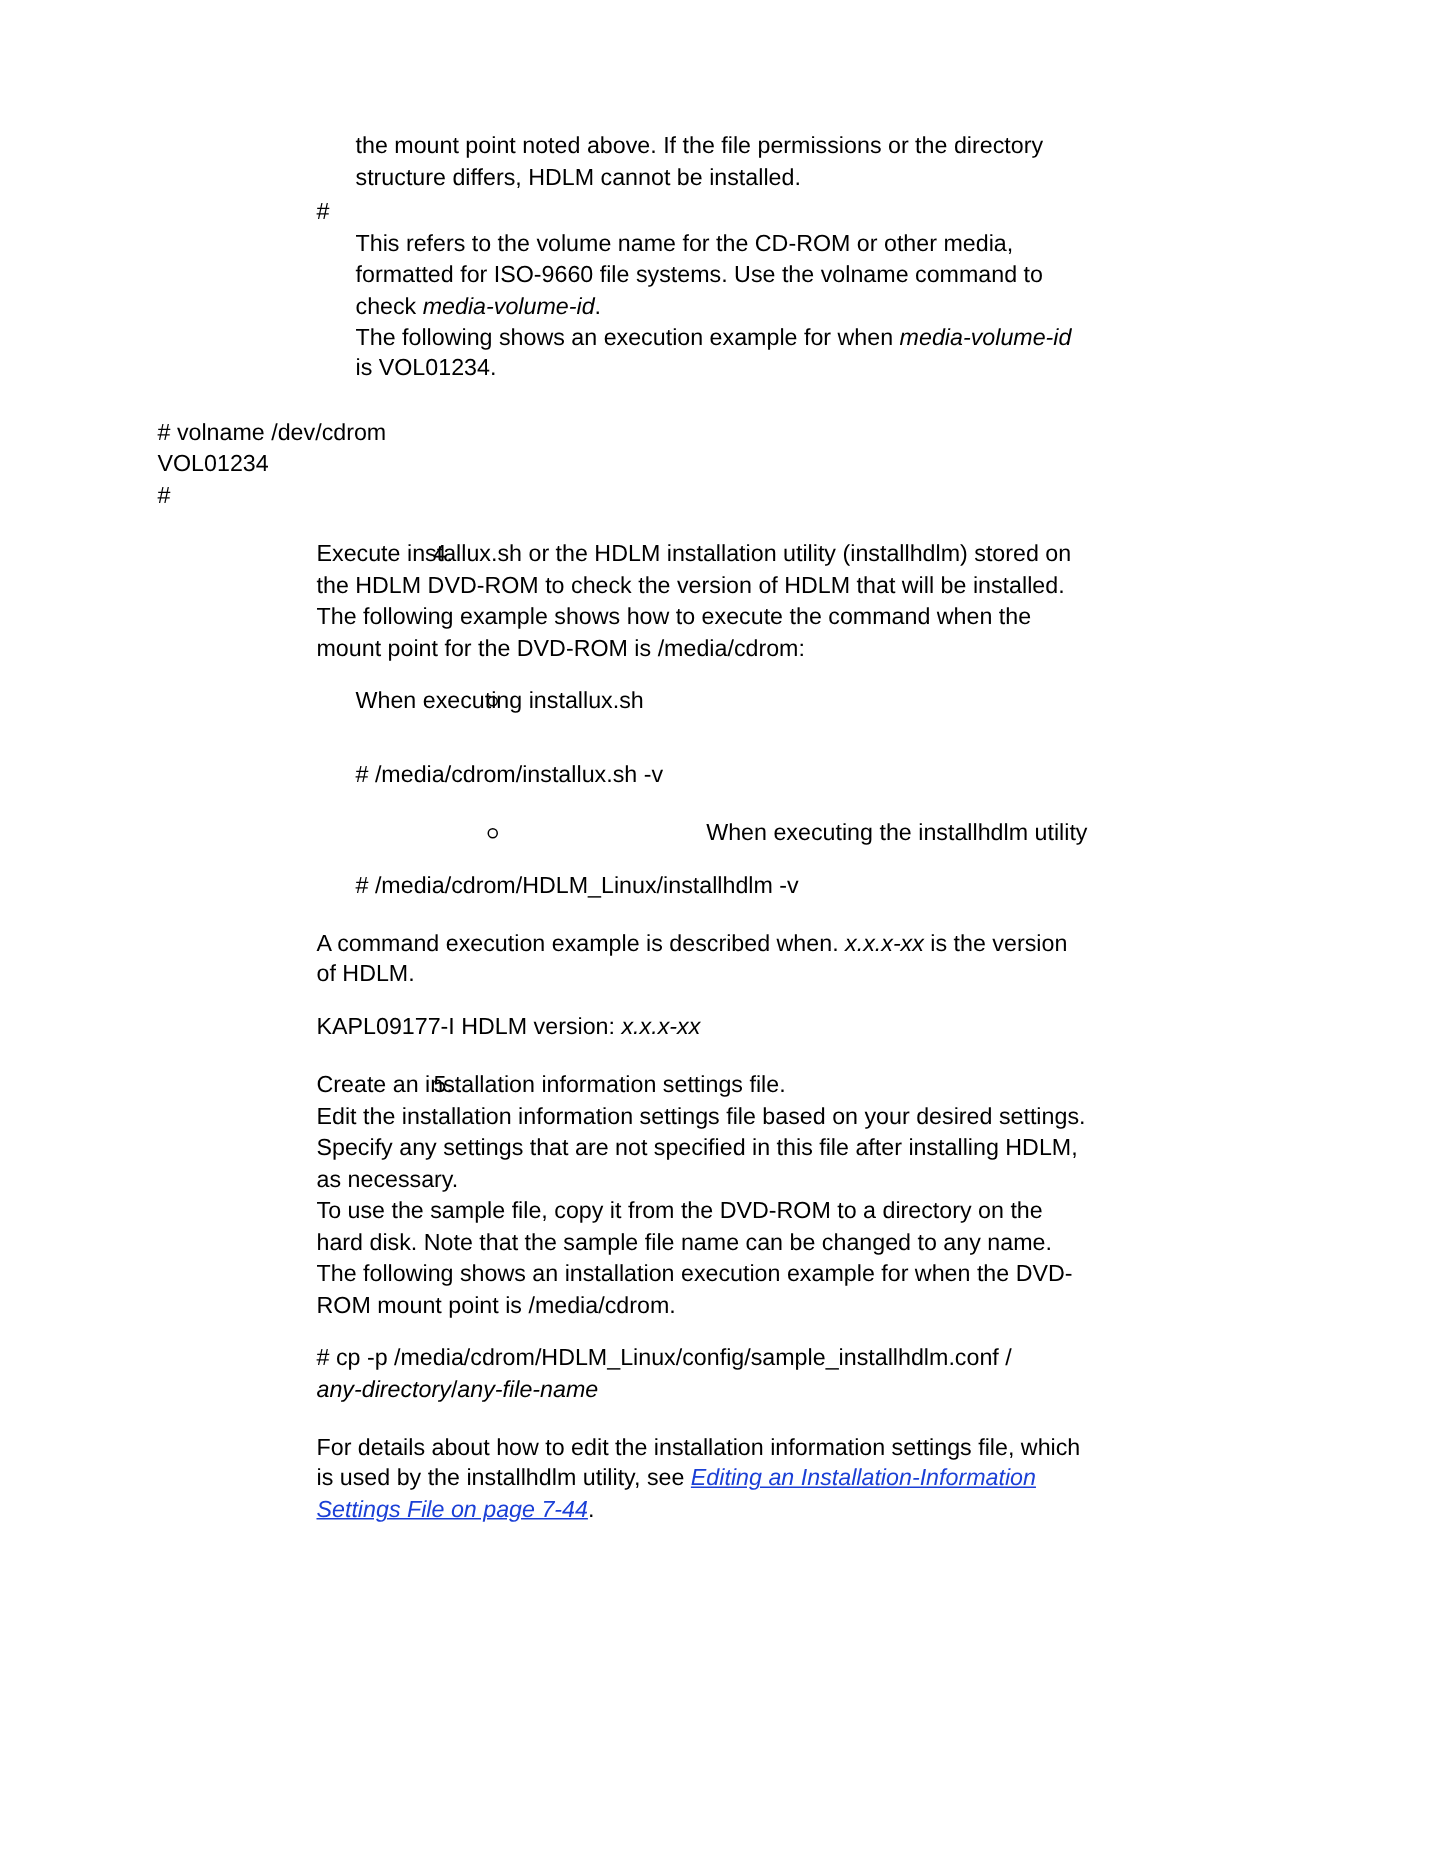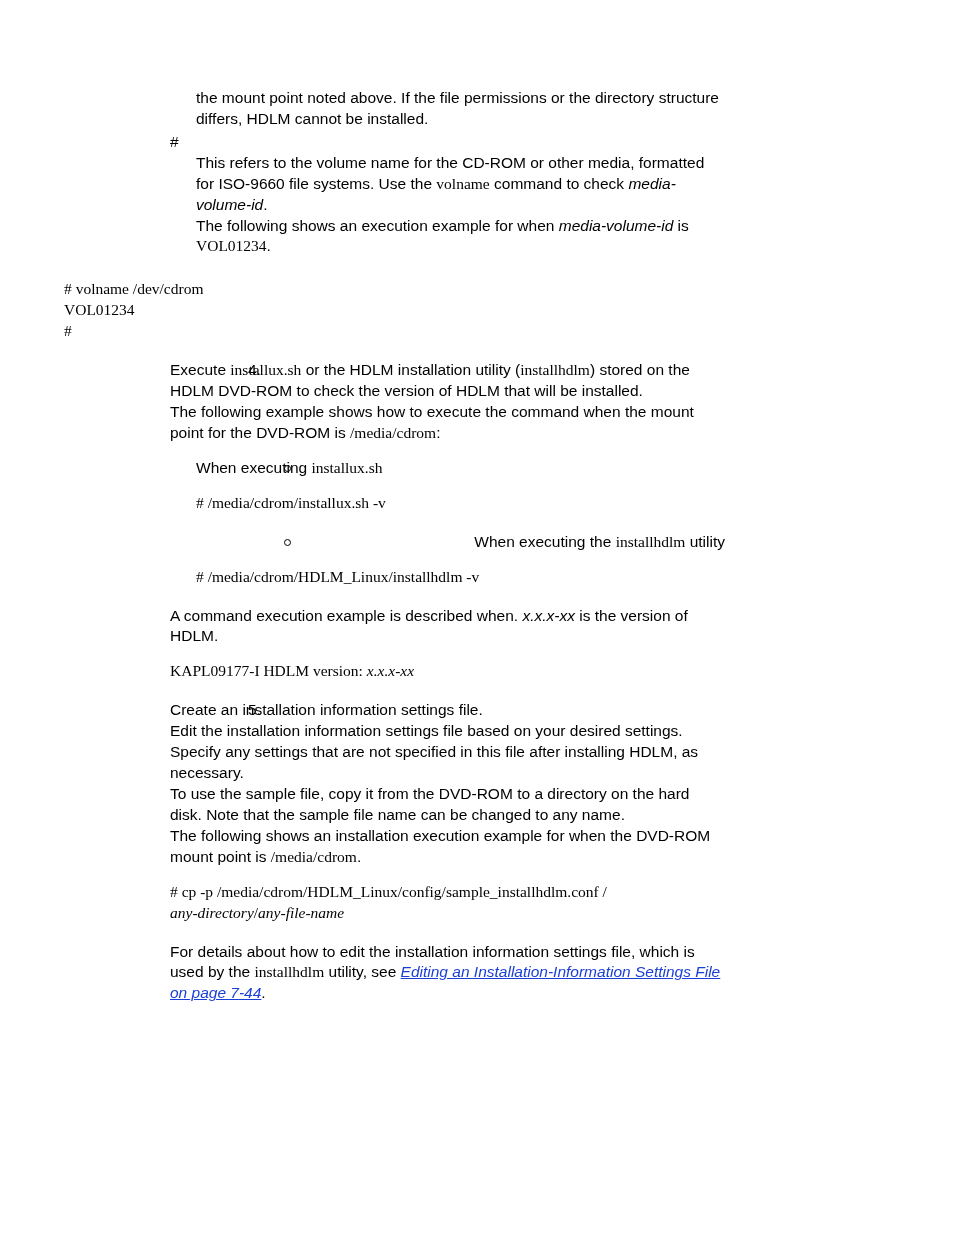--- a/index.html
+++ b/index.html
@@ -12,24 +12,24 @@
     font-family: Verdana, Geneva, sans-serif;
     color: #000;
     font-size: 15.5px;
     line-height: 1.35;
   }
   .page {
     position: relative;
     width: 840px;
     height: 1235px;
     box-sizing: border-box;
-    padding: 88px 115px 0 64px;
+    padding: 88px 115px 0 105px;
   }
   .mono {
-    font-family: Liberation Serif, serif;
+    font-family: Liberation Sans, sans-serif;
   }
   .italic {
     font-style: italic;
   }
   .block-indent1 { margin-left: 132px; }
   .block-indent-ol { margin-left: 106px; }
   .block-bullet { margin-left: 132px; }
   .code-block { margin: 8px 0 8px 0; }
   .ol-marker {
     position: absolute;
@@ -118,21 +118,21 @@
       </div>
     </div>
   </div>
 
   <div class="sub-item">
     <span class="sub-bullet"><span class="circle"></span></span>
     <div class="block-bullet">
       <span>When executing </span><span class="mono">installux.sh</span>
     </div>
   </div>
-  <div class="block-bullet mono" style="margin-left:132px; margin-top:14px;">
+  <div class="block-bullet mono" style="margin-left:132px; margin-top:28px;">
     <span># /media/cdrom/installux.sh -v</span>
   </div>
 
   <div class="sub-item" style="margin-top:18px;text-align:right;">
     <span class="sub-bullet"><span class="circle"></span></span>
     <div class="block-bullet">
       <span>When executing the </span><span class="mono">installhdlm</span><span> utility</span>
     </div>
   </div>
   <div class="block-bullet mono" style="margin-left:132px; margin-top:14px;">

